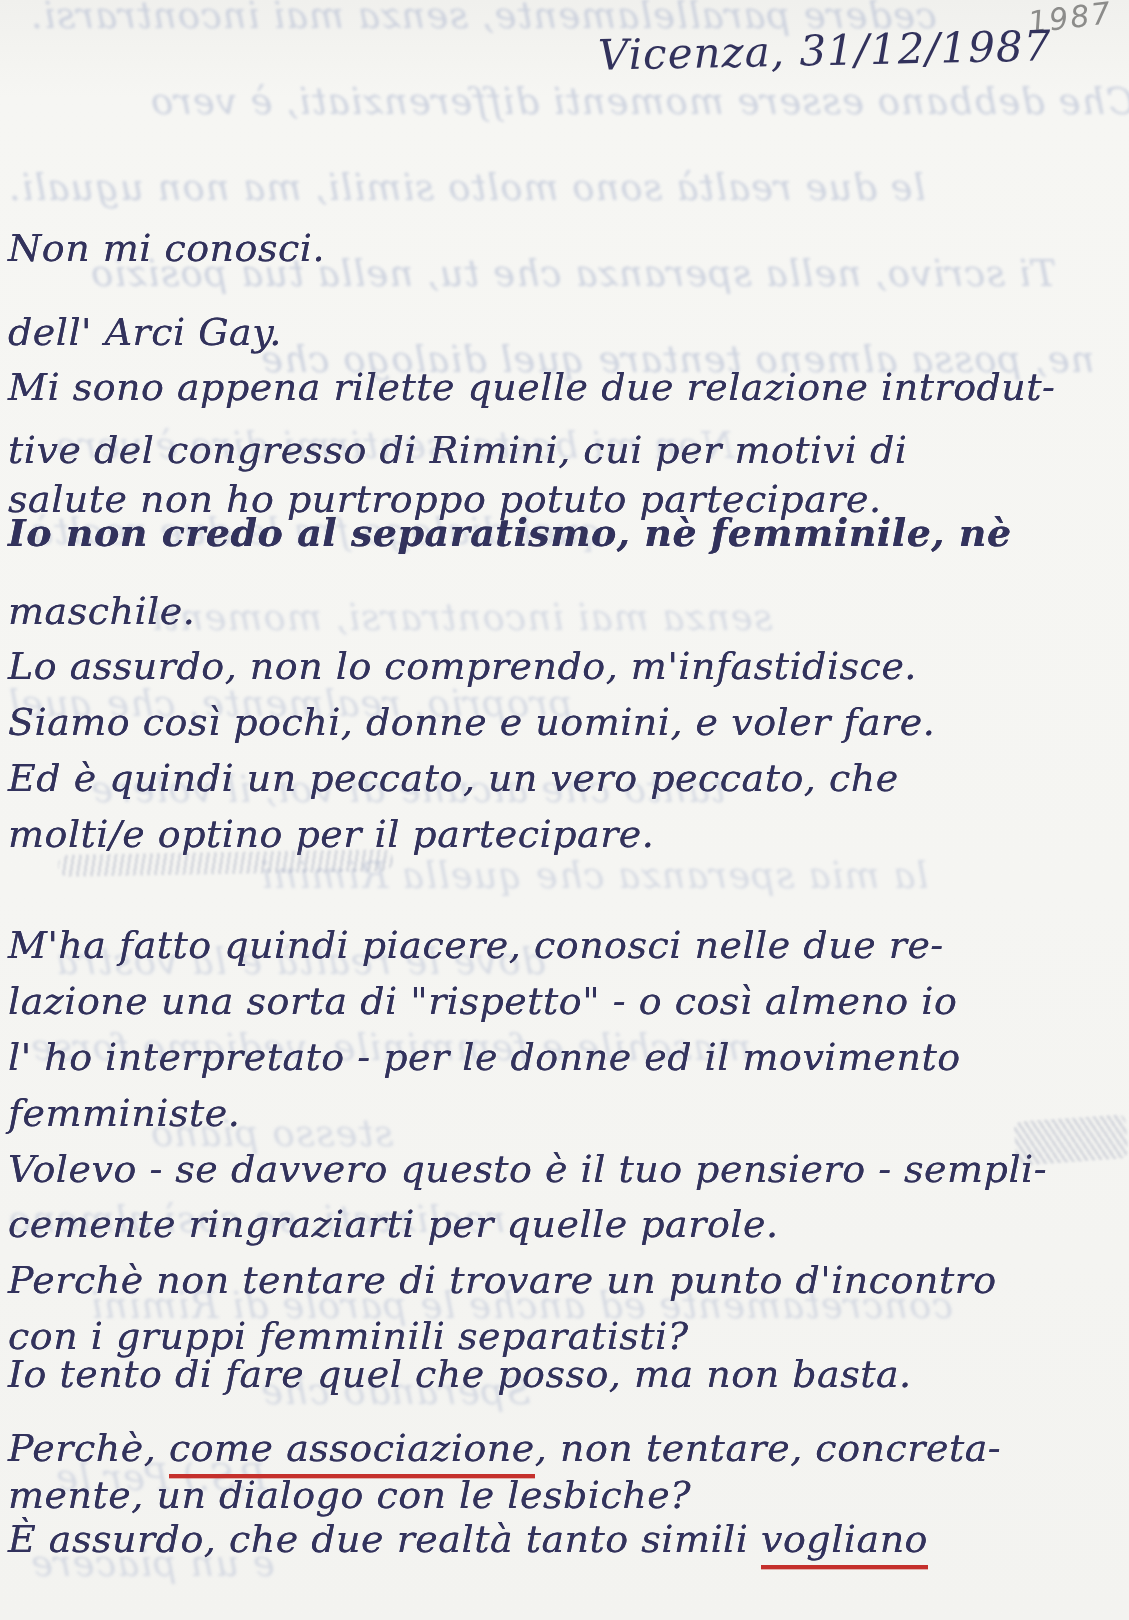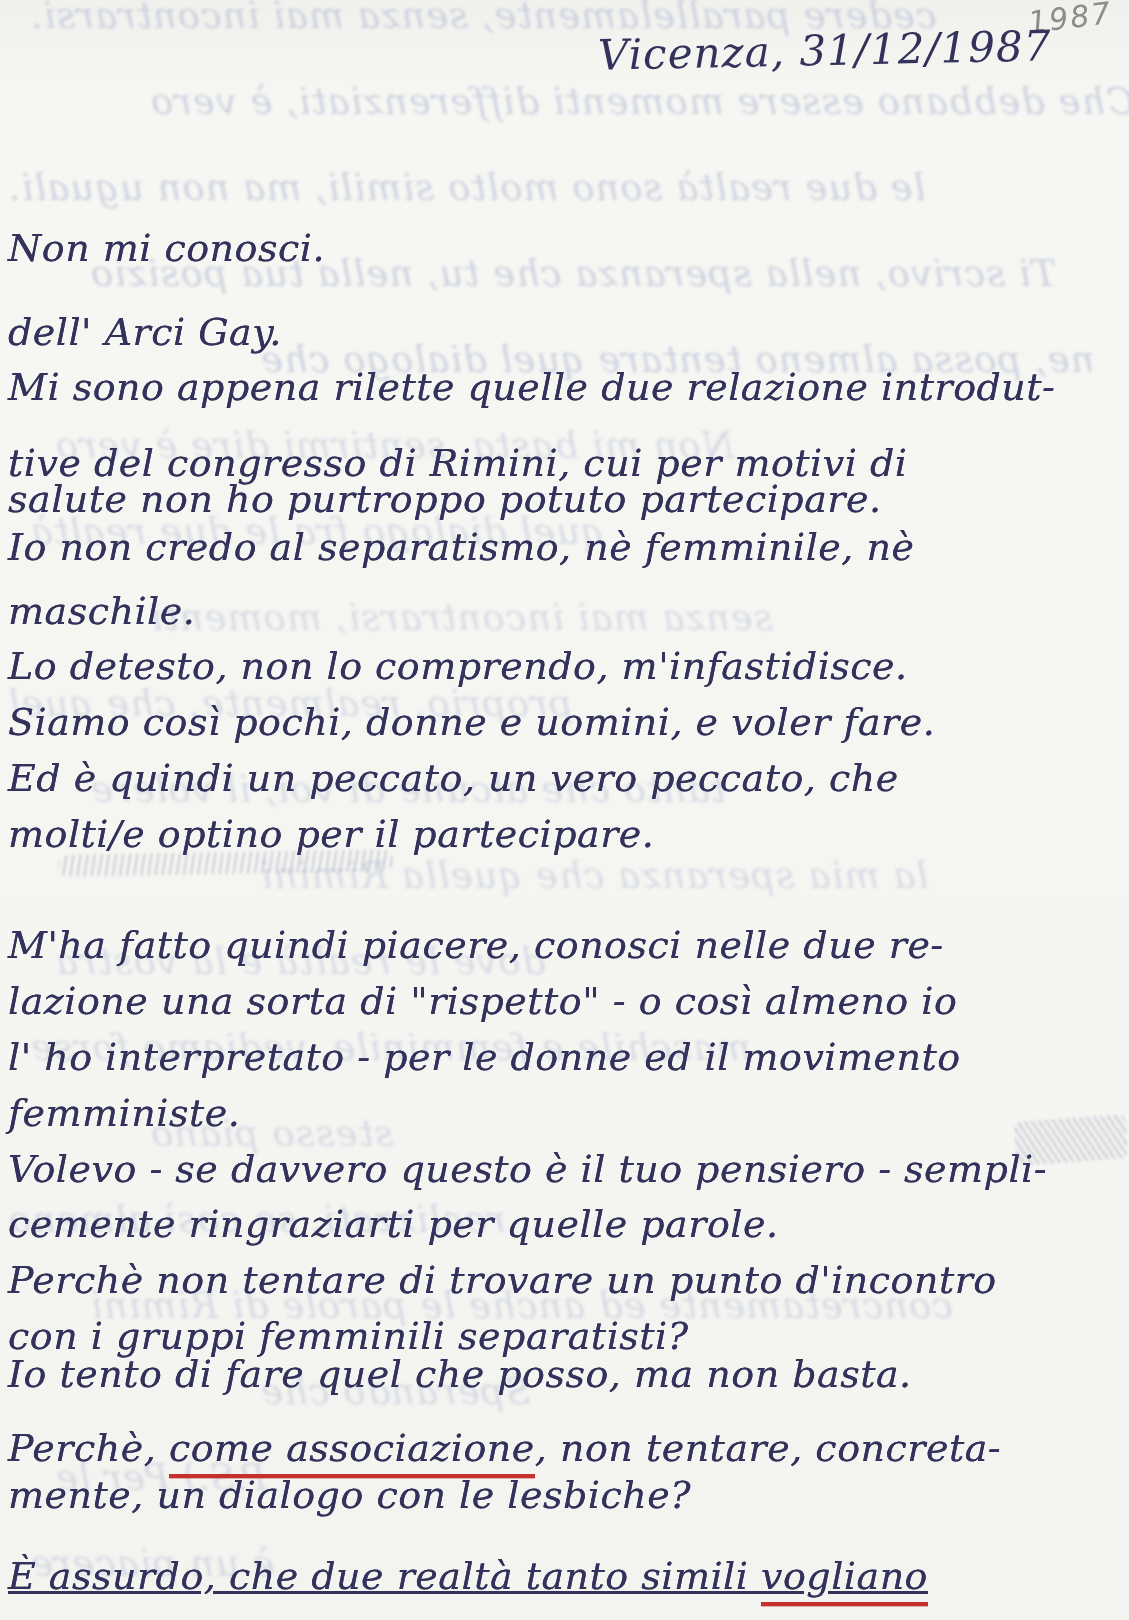--- a/index.html
+++ b/index.html
@@ -111,38 +111,38 @@
     </div>
 
   <div class="stamp">1987</div>
 
   <div class="dateline">Vicenza, 31/12/1987</div>
 
   <div class="letter-body" id="letter-body">
       <div class="line" style="top: 198px; margin-top: 28px;">Non mi conosci.</div>
       <div class="line" style="top: 309.6px;">dell' Arci Gay.</div>
       <div class="line" style="top: 365.4px;">Mi sono appena rilette quelle due relazione introdut-</div>
-      <div class="line" style="top: 441px;">tive del congresso di Rimini, cui per motivi di</div>
+      <div class="line" style="top: 428px;">tive del congresso di Rimini, cui per motivi di</div>
       <div class="line" style="top: 477px;">salute non ho purtroppo potuto partecipare.</div>
-      <div class="line" style="top: 525px;">Io non credo al separatismo, nè femminile, nè</div>
+      <div class="line" style="top: 510px; font-weight: bold;">Io non credo al separatismo, nè femminile, nè</div>
       <div class="line" style="top: 588.6px;">maschile.</div>
-      <div class="line" style="top: 644.4px;">Lo detesto, non lo comprendo, m'infastidisce.</div>
+      <div class="line" style="top: 644.4px;">Lo assurdo, non lo comprendo, m'infastidisce.</div>
       <div class="line" style="top: 700.2px;">Siamo così pochi, donne e uomini, e voler fare.</div>
       <div class="line" style="top: 756px;">Ed è quindi un peccato, un vero peccato, che</div>
       <div class="line" style="top: 811.8px;">molti/e optino per il partecipare.</div>
       <div class="line" style="top: 923.4px;">M'ha fatto quindi piacere, conosci nelle due re-</div>
       <div class="line" style="top: 979.2px;">lazione una sorta di "rispetto" - o così almeno io</div>
       <div class="line" style="top: 1035px;">l' ho interpretato - per le donne ed il movimento</div>
       <div class="line" style="top: 1090.8px;">femministe.</div>
       <div class="line" style="top: 1146.6px;">Volevo - se davvero questo è il tuo pensiero - sempli-</div>
       <div class="line" style="top: 1202.4px;">cemente ringraziarti per quelle parole.</div>
       <div class="line" style="top: 1258.2px;">Perchè non tentare di trovare un punto d'incontro</div>
       <div class="line" style="top: 1314px;">con i gruppi femminili separatisti?</div>
       <div class="line" style="top: 1352px;">Io tento di fare quel che posso, ma non basta.</div>
       <div class="line" style="top: 1425.6px;"><span>Perchè, </span><span class="u-red">come associazione</span><span>, non tentare, concreta-</span></div>
       <div class="line" style="top: 1473px; text-align: center;">mente, un dialogo con le lesbiche?</div>
-      <div class="line" style="top: 1554px; text-decoration: underline;"><span>È assurdo, che due realtà tanto simili </span><span class="u-red">vogliano</span><span></span></div>
+      <div class="line" style="top: 1517px;"><span>È assurdo, che due realtà tanto simili </span><span class="u-red">vogliano</span><span></span></div>
     </div>
 
   <div class="smudge smudge1"></div>
   <div class="smudge smudge2"></div>
 
 </div>
 
 </body></html>

